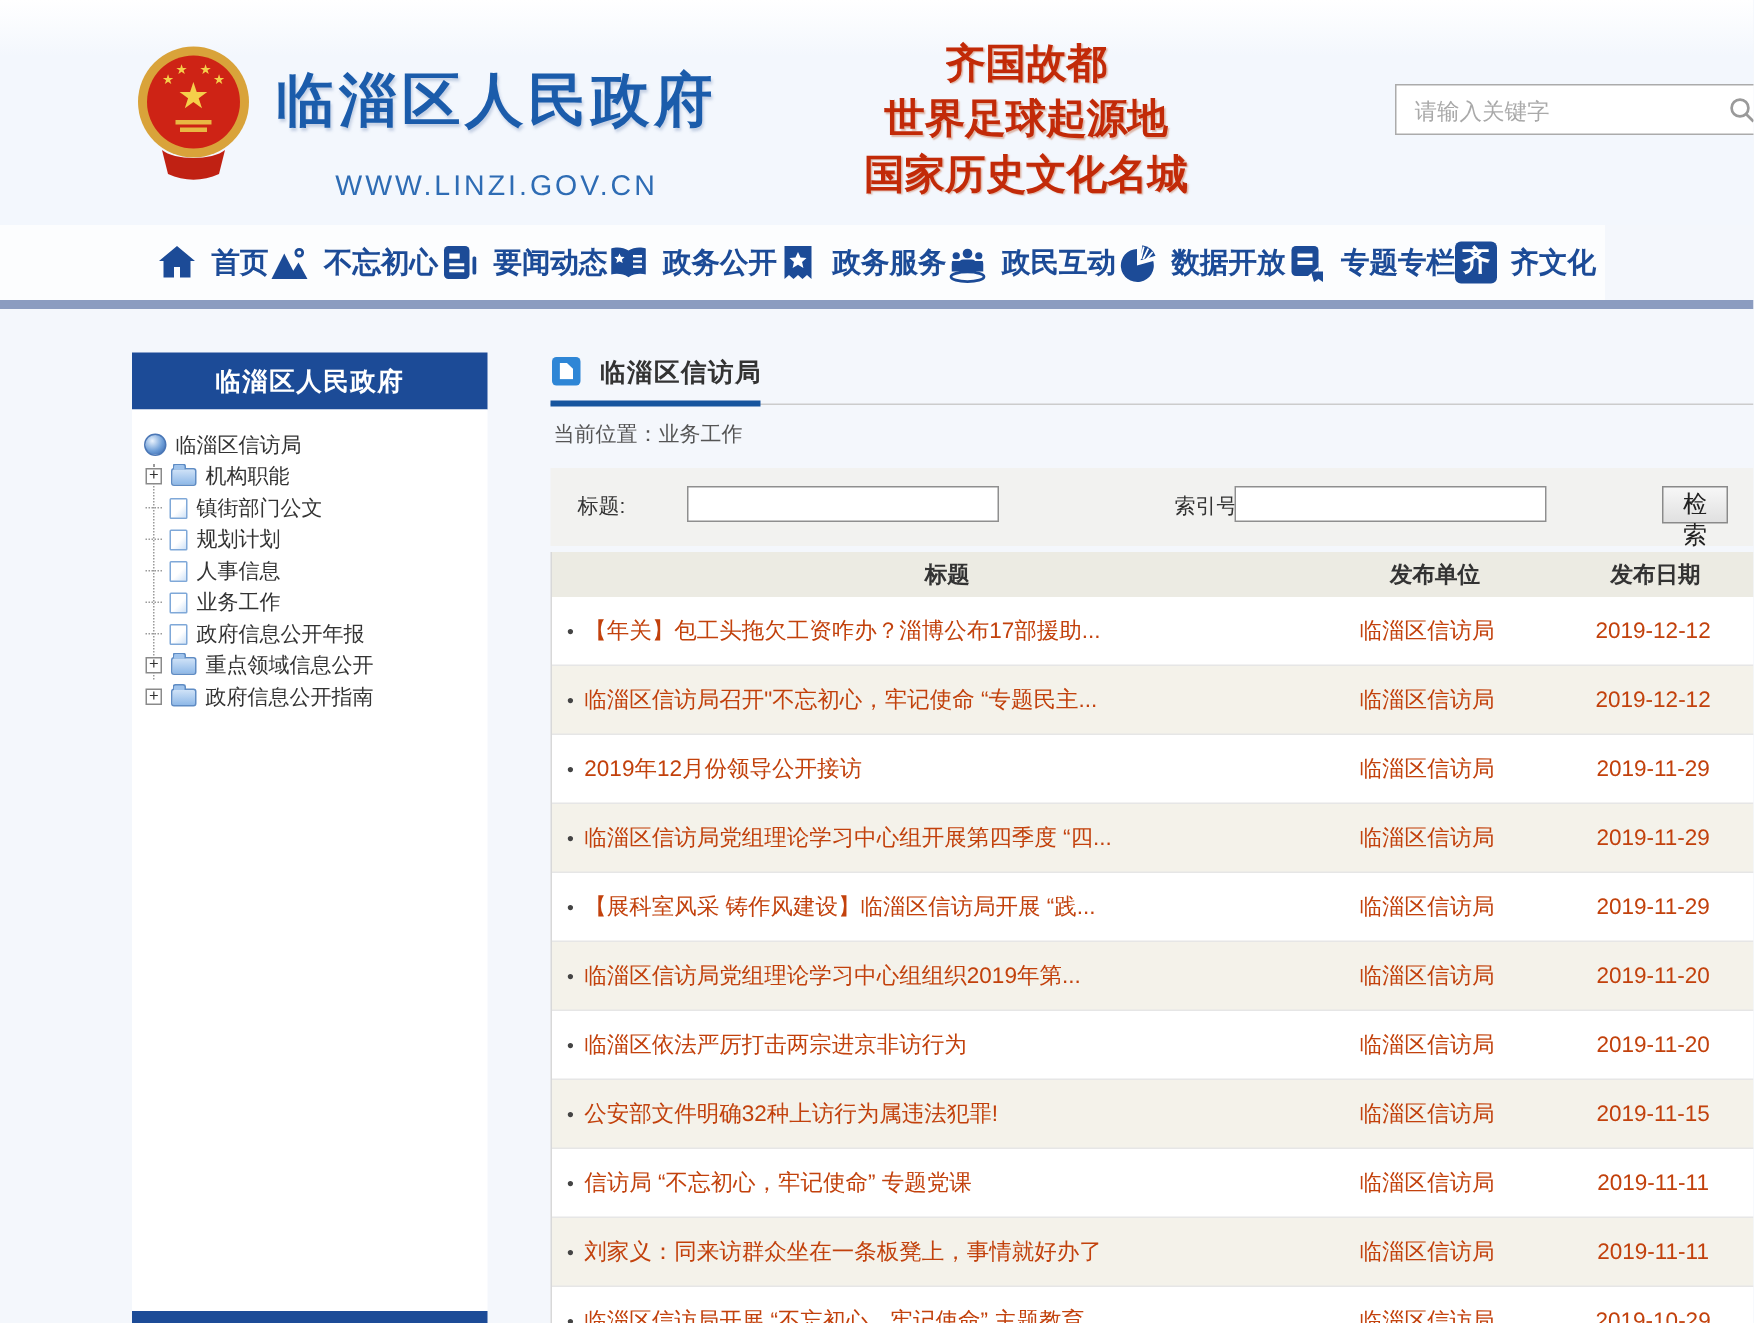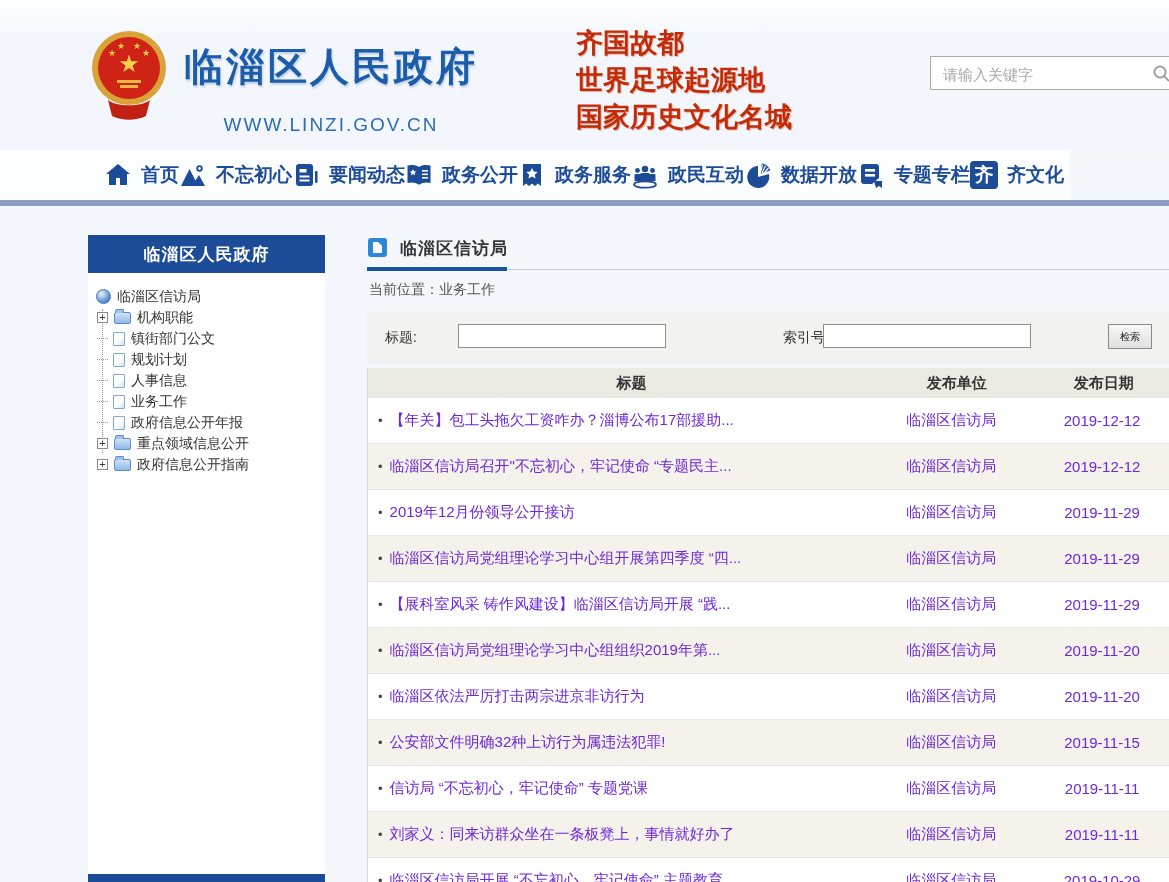--- a/index.html
+++ b/index.html
@@ -7,21 +7,21 @@
     width:1169px;height:882px;overflow:hidden;position:relative;
     background:#f4f7fc;font-family:"Liberation Sans",sans-serif;
   }
   
   .header{position:absolute;top:0;left:0;width:1169px;height:150px;background:linear-gradient(#ffffff, #f3f7fd 25%);}
   .emblem{position:absolute;left:90px;top:28px;width:78px;height:96px;}
   .site-title-block{position:absolute;left:184px;top:40px;text-align:center;}
   .site-title{font-size:39px;font-weight:bold;color:#1b5cab;letter-spacing:3px;text-shadow:1px 2px 2px rgba(110,135,180,.35);white-space:nowrap;}
   .site-url{margin-top:20px;font-size:19px;color:#2e6cb4;letter-spacing:2px;}
   .slogan{position:absolute;left:576px;top:24px;font-family:"DejaVu Serif",serif;font-weight:bold;font-size:27px;line-height:37px;color:#c22a08;white-space:nowrap;}
-  .slogan .line{text-shadow:1px 1px 1px rgba(180,60,10,.35);}
+  .slogan .line{text-shadow:1px 1px 1px rgba(180,60,10,.35);text-align:center;}
   .search-box{position:absolute;left:930px;top:56px;width:258px;height:34px;background:#fff;border:1px solid #ababab;box-sizing:border-box;}
   .search-box input{border:none;outline:none;width:195px;height:30px;margin:1px 0 0 10px;font-size:15px;color:#333;background:transparent;font-family:inherit;}
   .search-box input::placeholder{color:#a9a9a9;}
   .search-icon{position:absolute;left:221px;top:7px;width:19px;height:19px;}
   
   .navbar{position:absolute;top:150px;left:0;width:1070px;height:50px;background:#fcfdfe;display:flex;align-items:center;justify-content:space-between;padding:0 12px 0 104px;box-sizing:border-box;}
   .nav-item{display:flex;align-items:center;gap:9px;color:#1c4b97;font-size:19px;font-weight:bold;cursor:pointer;white-space:nowrap;}
   .nav-item svg{display:block;}
   .qi-seal{display:inline-block;width:28px;height:28px;background:#1c4b97;border-radius:4px;color:#fff;font-size:19px;font-weight:bold;line-height:28px;text-align:center;}
   .nav-sep{position:absolute;top:200px;left:0;width:1169px;height:6px;background:#8b9cc0;}
@@ -48,27 +48,27 @@
   .title-line-gray{position:absolute;left:0;top:32px;width:802px;height:1px;background:#ccc;}
   .title-line-blue{position:absolute;left:0;top:30px;width:140px;height:4px;background:#17559e;z-index:1;}
   .breadcrumb{position:absolute;top:44px;left:2px;font-size:14px;color:#555;}
   .form-area{position:absolute;top:75px;left:0;width:802px;height:52px;background:#f2f2f0;}
   .form-label{position:absolute;top:17px;font-size:14px;color:#333;}
   .lbl-title{left:18px;text-align:right;}
   .lbl-index{left:416px;}
   .form-input{position:absolute;top:12px;width:208px;height:24px;border:1px solid #8f8f8f;background:#fff;box-sizing:border-box;outline:none;font-size:13px;padding:0 4px;font-family:inherit;}
   .inp-title{left:91px;}
   .inp-index{left:456px;}
-  .search-btn{position:absolute;left:741px;top:12px;width:44px;height:25px;background:linear-gradient(#f7f7f7,#e0e0e0);border:1px solid #8a8a8a;font-size:10px;color:#222;cursor:pointer;font-family:Liberation Sans, sans-serif;}
+  .search-btn{position:absolute;left:741px;top:12px;width:44px;height:25px;background:linear-gradient(#f7f7f7,#e0e0e0);border:1px solid #8a8a8a;font-size:16px;color:#222;cursor:pointer;font-family:Liberation Sans, sans-serif;}
   .table{position:absolute;top:131px;left:0;width:802px;border-left:1px solid #d8d8d8;box-sizing:border-box;}
   .thead{display:flex;height:30px;background:#ecebe3;align-items:center;font-size:15px;font-weight:bold;color:#333;}
   .col-title{width:500px;text-align:center;padding-left:20px;}
   .col-unit{width:168px;text-align:center;}
   .col-date{width:134px;text-align:center;}
-  .trow{display:flex;height:45px;align-items:center;font-size:15px;color:#6d28d9;border-bottom:1px solid #e6e6e6;background:#fff;}
+  .trow{display:flex;height:45px;align-items:center;font-size:15px;color:#c2410c;border-bottom:1px solid #e6e6e6;background:#fff;}
   .trow:nth-of-type(even){background:#f4f2ea;}
   .cell-title{width:500px;box-sizing:border-box;padding-left:10px;text-align:left;white-space:nowrap;overflow:hidden;cursor:pointer;}
   .cell-title::before{content:"•";font-size:13px;margin-right:7px;color:#444;}
   .cell-unit{width:168px;text-align:center;}
   .cell-date{width:134px;text-align:center;}
 </style>
 </head>
 <body>
 
 <div class="header">

